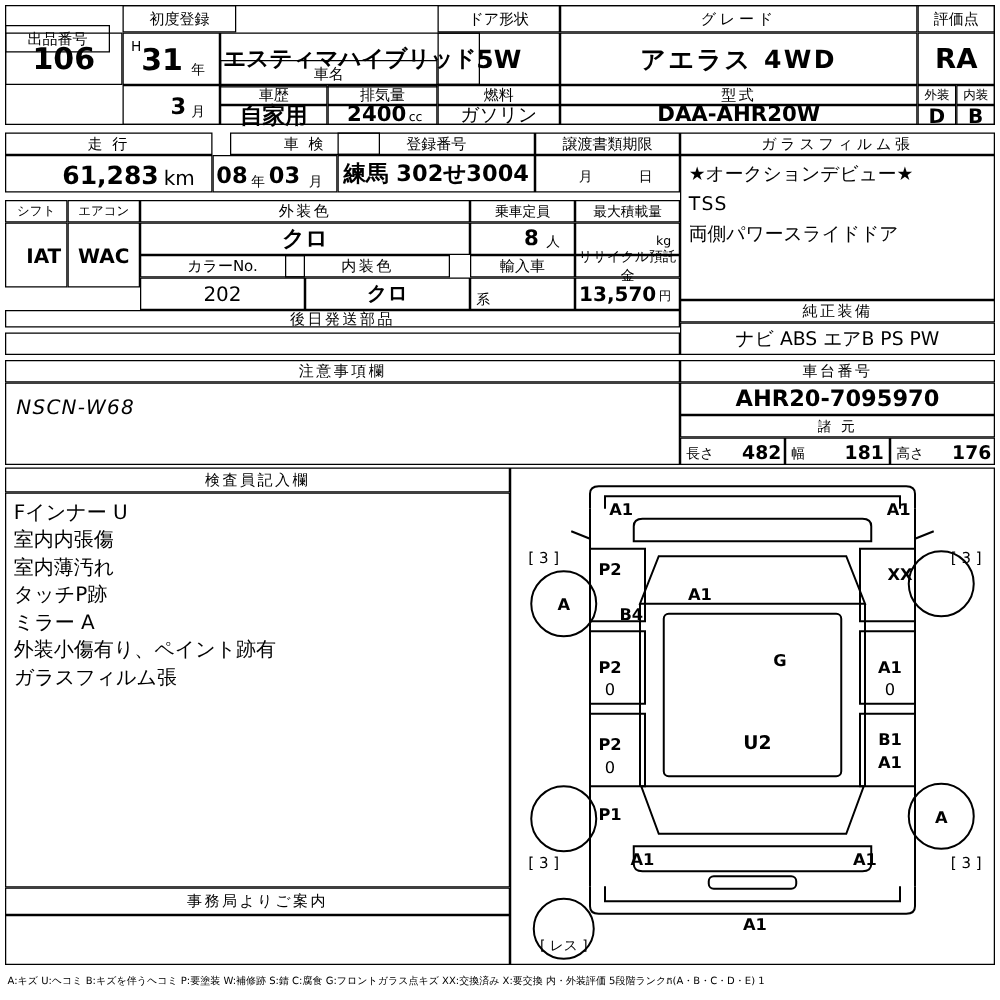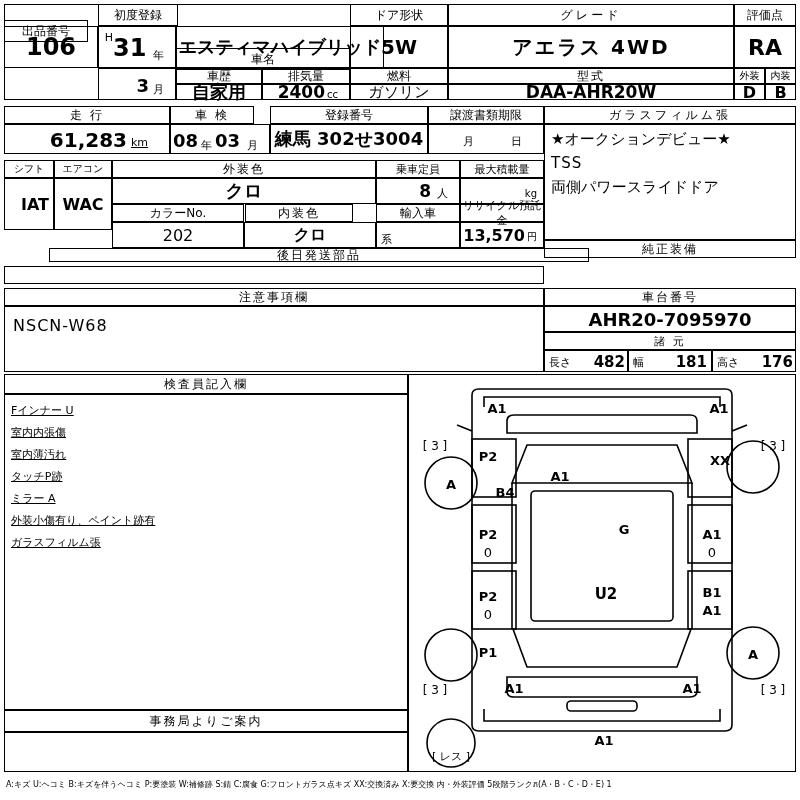--- a/index.html
+++ b/index.html
@@ -12,21 +12,21 @@
   .sheet{position:relative;width:800px;height:800px;box-sizing:border-box;}
   .bx{position:absolute;box-sizing:border-box;border:1px solid #000;}
   .lbl{position:absolute;box-sizing:border-box;display:flex;align-items:center;justify-content:center;}
   .c{display:flex;align-items:center;justify-content:center;text-align:center;}
   .l{display:flex;align-items:center;justify-content:flex-start;text-align:left;}
   .r{display:flex;align-items:center;justify-content:flex-end;text-align:right;}
   .s10{font-size:10px;}
   .s11{font-size:11px;}
   .s12{font-size:12px;}
   .s13{font-size:13px;}
-  .s14{font-size:11px;text-decoration:underline;}
+  .s14{font-size:16px;}
   .s15{font-size:15px;}
   .s16{font-size:16px;}
   .s17{font-size:17px;}
   .s18{font-size:18px;}
   .s20{font-size:20px;}
   .s22{font-size:22px;}
   .s24{font-size:24px;}
   .sp1{letter-spacing:1px;}
   .sp2{letter-spacing:2px;}
   .sp3{letter-spacing:3px;}
@@ -34,21 +34,21 @@
   svg{display:block;}
 </style>
 </head>
 <body>
 
 <div class="sheet">
 
   <div class="bx" style="left:4px;top:4px;width:792px;height:96px;"></div>
 
   <div class="bx lbl c s12" style="left:4px;top:20px;width:84px;height:22px;text-align:center;">出品番号</div>
-  <div class="bx lbl c s12" style="left:98px;top:4px;width:80px;height:22px;">初度登録</div>
+  <div class="bx lbl c s12" style="left:98px;top:4px;width:91px;height:22px;">初度登録</div>
   <div class="bx lbl c s12" style="left:176px;top:4px;width:174px;height:22px;margin-top:44px;">車名</div>
   <div class="bx lbl c s12" style="left:350px;top:4px;width:98px;height:22px;">ドア形状</div>
   <div class="bx lbl c s12 sp3" style="left:448px;top:4px;width:286px;height:22px;">グレード</div>
   <div class="bx lbl c s12" style="left:734px;top:4px;width:62px;height:22px;">評価点</div>
 
   <div class="bx lbl c s24 bold" style="left:4px;top:26px;width:94px;height:42px;">106</div>
 
   <div class="bx" style="left:98px;top:26px;width:78px;height:42px;">
     <div class="lbl s11" style="left:3px;top:2px;width:14px;height:16px;">H</div>
     <div class="lbl l s24 bold" style="left:14px;top:6px;width:40px;height:30px;">31</div>
@@ -75,21 +75,21 @@
   <div class="bx" style="left:262px;top:84px;width:88px;height:16px;">
     <div class="lbl r s17 bold" style="left:4px;top:-2px;width:58px;height:18px;">2400</div>
     <div class="lbl l s10" style="left:64px;top:2px;width:22px;height:14px;">cc</div>
   </div>
   <div class="bx lbl c s15" style="left:350px;top:84px;width:98px;height:16px;">ガソリン</div>
   <div class="bx lbl c s17 bold" style="left:448px;top:84px;width:286px;height:16px;">DAA-AHR20W</div>
   <div class="bx lbl c s16 bold" style="left:734px;top:84px;width:31px;height:16px;">D</div>
   <div class="bx lbl c s16 bold" style="left:765px;top:84px;width:31px;height:16px;">B</div>
 
   <div class="bx lbl c s12 sp2" style="left:4px;top:106px;width:166px;height:18px;">走 行</div>
-  <div class="bx lbl c s12 sp2" style="left:170px;top:106px;width:84px;height:18px;">車 検</div>
+  <div class="bx lbl c s12 sp2" style="left:184px;top:106px;width:120px;height:18px;">車 検</div>
   <div class="bx lbl c s12" style="left:270px;top:106px;width:158px;height:18px;">登録番号</div>
   <div class="bx lbl c s12" style="left:428px;top:106px;width:116px;height:18px;">譲渡書類期限</div>
 
   <div class="bx" style="left:4px;top:124px;width:166px;height:30px;">
     <div class="lbl r s20 bold" style="left:10px;top:2px;width:112px;height:26px;">61,283</div>
     <div class="lbl l s14" style="left:126px;top:8px;width:32px;height:18px;">km</div>
   </div>
   <div class="bx" style="left:170px;top:124px;width:100px;height:30px;">
     <div class="lbl l s18 bold" style="left:2px;top:3px;width:28px;height:24px;">08</div>
     <div class="lbl l s11" style="left:30px;top:12px;width:16px;height:16px;">年</div>
@@ -121,42 +121,43 @@
     <div class="lbl l s11" style="left:60px;top:6px;width:20px;height:16px;">人</div>
   </div>
   <div class="bx" style="left:460px;top:178px;width:84px;height:26px;">
     <div class="lbl r s10" style="left:4px;top:6px;width:72px;height:16px;">kg</div>
   </div>
 
   <div class="bx lbl c s16 bold" style="left:4px;top:178px;width:50px;height:52px;padding-left:12px;">IAT</div>
   <div class="bx lbl c s16 bold" style="left:54px;top:178px;width:58px;height:52px;">WAC</div>
 
   <div class="bx lbl c s12" style="left:112px;top:204px;width:132px;height:18px;">カラーNo.</div>
-  <div class="bx lbl c s12 sp2" style="left:245px;top:204px;width:108px;height:18px;">内装色</div>
+  <div class="bx lbl c s12 sp2" style="left:228px;top:204px;width:132px;height:18px;">内装色</div>
   <div class="bx lbl c s12" style="left:376px;top:204px;width:84px;height:18px;">輸入車</div>
   <div class="bx lbl c s11" style="left:460px;top:204px;width:84px;height:18px;">リサイクル預託金</div>
 
   <div class="bx lbl c s16" style="left:112px;top:222px;width:132px;height:26px;">202</div>
   <div class="bx lbl c s16 bold" style="left:244px;top:222px;width:132px;height:26px;">クロ</div>
   <div class="bx" style="left:376px;top:222px;width:84px;height:26px;">
     <div class="lbl l s11" style="left:4px;top:8px;width:24px;height:16px;">系</div>
   </div>
   <div class="bx" style="left:460px;top:222px;width:84px;height:26px;">
     <div class="lbl r s16 bold" style="left:2px;top:1px;width:62px;height:22px;">13,570</div>
     <div class="lbl l s10" style="left:66px;top:6px;width:16px;height:16px;">円</div>
   </div>
 
-  <div class="bx lbl c s12 sp2" style="left:4px;top:248px;width:540px;height:14px;margin-left:45px;">後日発送部品</div>
+  <div class="bx lbl c s12 sp2" style="left:4px;top:248px;width:540px;height:14px;">後日発送部品</div>
   <div class="bx" style="left:4px;top:266px;width:540px;height:18px;"></div>
 
   <div class="bx lbl c s12 sp2" style="left:544px;top:240px;width:252px;height:18px;">純正装備</div>
+  <div class="bx lbl c s15" style="left:544px;top:258px;width:252px;height:26px;">ナビ ABS エアB PS PW</div>
 
   <div class="bx lbl c s12 sp2" style="left:4px;top:288px;width:540px;height:18px;">注意事項欄</div>
   <div class="bx" style="left:4px;top:306px;width:540px;height:66px;">
-    <div class="lbl l s16 sp1" style="left:8px;top:6px;width:520px;height:24px;">NSCN-W68</div>
+    <div class="lbl l s16 sp1" style="left:8px;top:6px;width:520px;height:24px;font-style:italic;">NSCN-W68</div>
   </div>
 
   <div class="bx lbl c s12 sp2" style="left:544px;top:288px;width:252px;height:18px;">車台番号</div>
   <div class="bx lbl c s18 bold" style="left:544px;top:306px;width:252px;height:26px;">AHR20-7095970</div>
   <div class="bx lbl c s11 sp2" style="left:544px;top:332px;width:252px;height:18px;">諸 元</div>
 
   <div class="bx" style="left:544px;top:350px;width:84px;height:22px;">
     <div class="lbl l s11" style="left:4px;top:4px;width:34px;height:14px;">長さ</div>
     <div class="lbl r s15 bold" style="left:36px;top:1px;width:44px;height:20px;">482</div>
   </div>

